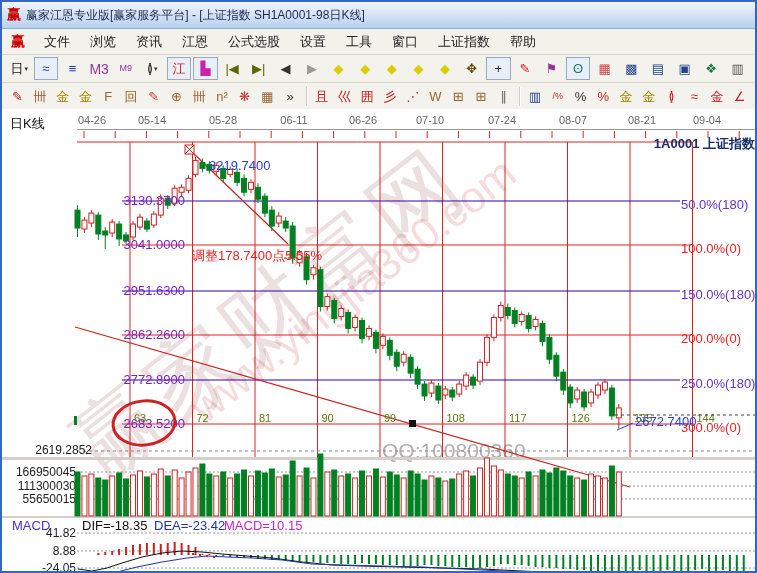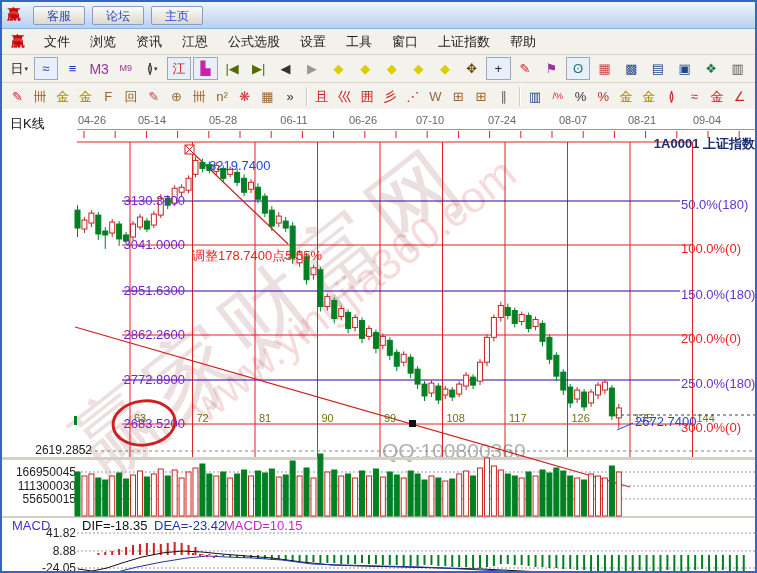--- a/index.html
+++ b/index.html
@@ -25,25 +25,21 @@
   .tsep{width:1px;height:19px;background:#cfccc2;margin:0 4px;box-shadow:1px 0 0 #fff;}
   .main{position:absolute;top:107px;left:0;right:0;bottom:0;background:#fff;}
   svg text{font-family:"Liberation Sans","DejaVu Sans",sans-serif;}
 </style>
 </head>
 <body>
 
 <div class="win">
   <div class="titlebar">
     <span class="applogo">赢</span>
-    <span class="tbtns" id="titleButtons">
-        <button>客服</button>
-        <button>论坛</button>
-        <button>主页</button>
-      </span>
+    <span class="wtitle">赢家江恩专业版[赢家服务平台] - [上证指数  SH1A0001-98日K线]</span>
   </div>
   <div class="menubar" id="menuBar">
     <span class="mlogo">赢</span>
   <span class="item">文件</span>
       <span class="item">浏览</span>
       <span class="item">资讯</span>
       <span class="item">江恩</span>
       <span class="item">公式选股</span>
       <span class="item">设置</span>
       <span class="item">工具</span>

